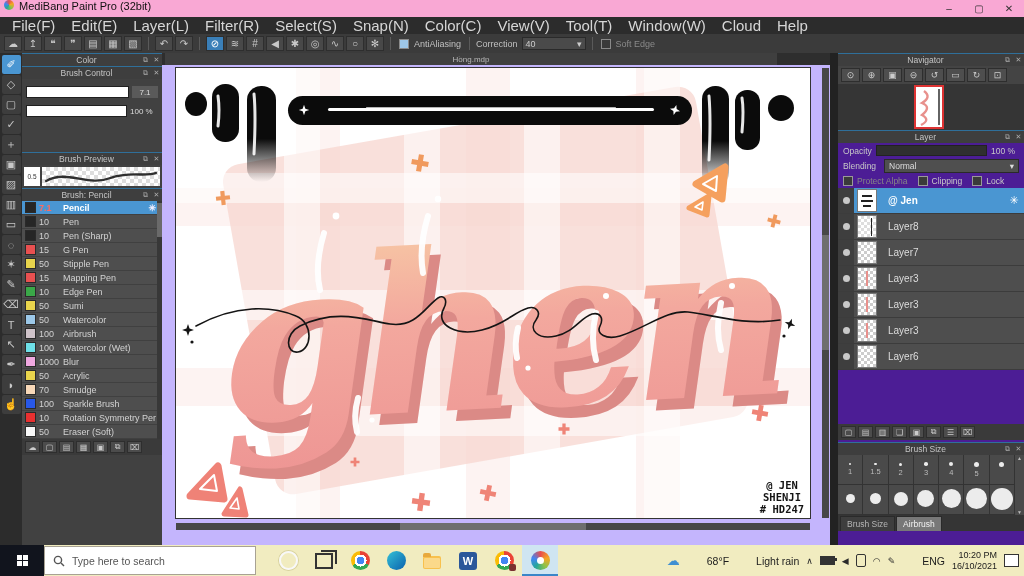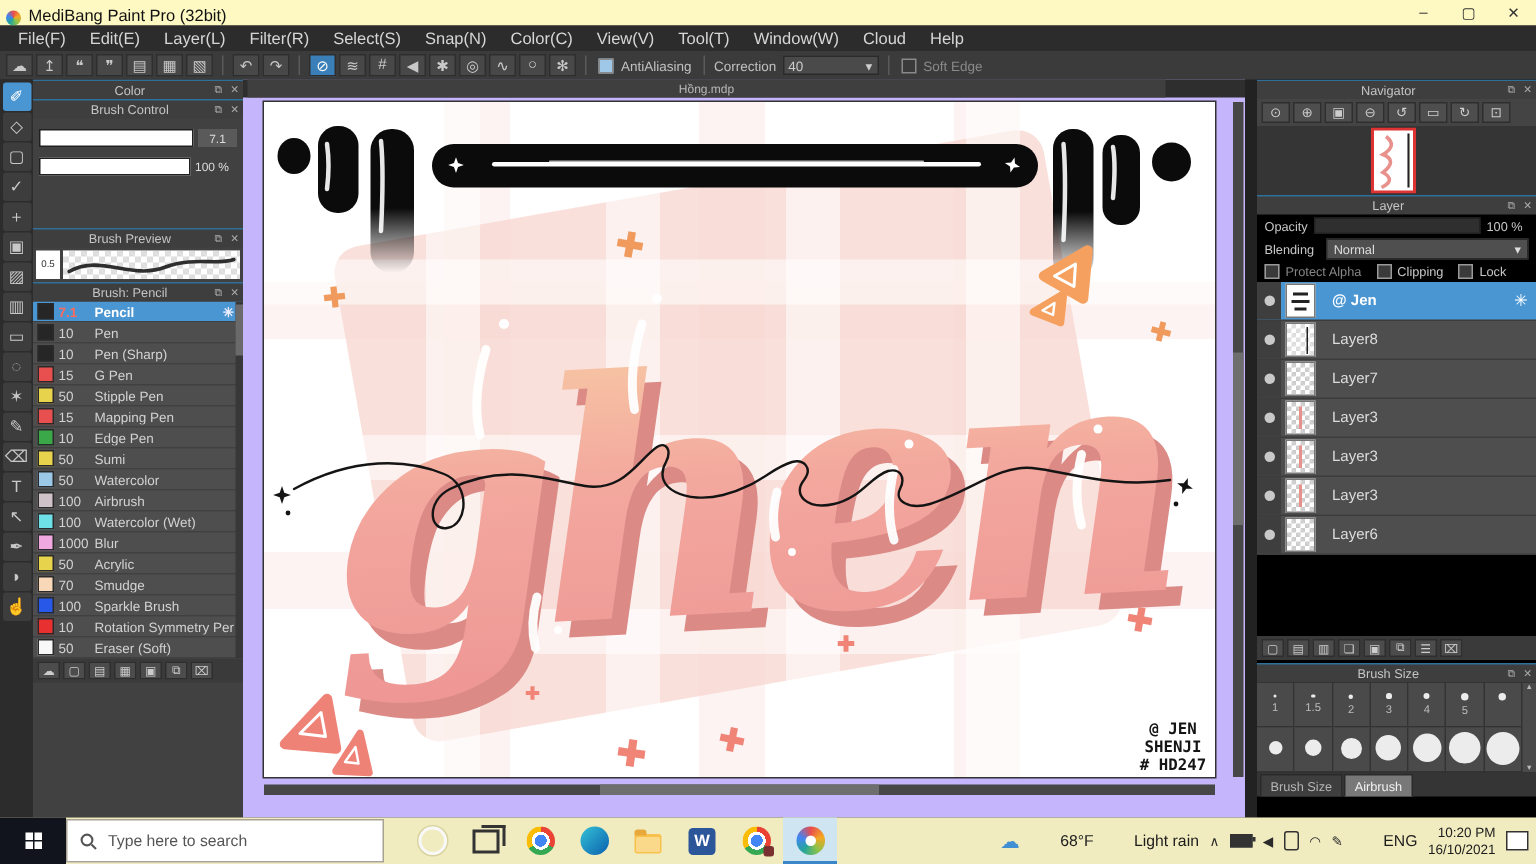--- a/index.html
+++ b/index.html
@@ -1,30 +1,30 @@
 <!DOCTYPE html>
 <html><head>
 <meta charset="utf-8">
 <style>
   html,body{margin:0;padding:0;background:#222;}
   #app{position:relative;width:1024px;height:576px;overflow:hidden;
        font-family:"Liberation Sans",sans-serif;-webkit-font-smoothing:antialiased;}
   
-  #titlebar{position:absolute;left:0;top:0;width:1024px;height:17px;background:#fef9c3;
-            display:flex;align-items:flex-end;padding-left:4px;box-sizing:border-box;}
+  #titlebar{position:absolute;left:0;top:0;width:1024px;height:17px;background:#f9a8d4;
+            display:flex;align-items:flex-start;padding-left:4px;box-sizing:border-box;}
   .app-logo{width:10px;height:10px;border-radius:50%;
             background:conic-gradient(#e84d4d,#f5a623,#8bc34a,#26a69a,#4285f4,#e84d4d);margin-right:5px;}
   #titlebar .t-title{font-size:11px;color:#111;}
   .win-controls{margin-left:auto;display:flex;height:100%;}
   .win-btn{width:30px;height:100%;display:flex;align-items:center;justify-content:center;
            font-size:10px;color:#333;}
   
   #menubar{position:absolute;left:0;top:17px;width:1024px;height:17px;background:#2c2c2c;
            display:flex;align-items:center;padding-left:4px;box-sizing:border-box;}
-  .menu-item{padding:1px 8px;font-size:11px;color:#d6d6d6;white-space:nowrap;}
+  .menu-item{padding:1px 8px;font-size:15px;color:#d6d6d6;white-space:nowrap;}
   
   #maintoolbar{position:absolute;left:0;top:34px;width:1024px;height:19px;background:#3b3b3b;
                display:flex;align-items:center;padding-left:4px;box-sizing:border-box;gap:2px;}
   .tb-btn{width:18px;height:15px;background:#484848;border:1px solid #2e2e2e;box-sizing:border-box;
           display:flex;align-items:center;justify-content:center;font-size:10px;color:#c9c9c9;}
   .tb-btn.selected{background:#3a7fb8;color:#fff;}
   .tb-sep{width:1px;height:13px;background:#5a5a5a;margin:0 4px;}
   .tb-check{width:8px;height:8px;border:1px solid #8a8a8a;background:#3a3a3a;margin:0 3px 0 2px;}
   .tb-check.on{background:#9ec7e8;}
   .tb-label{font-size:9px;color:#c0c0c0;margin-right:2px;}
@@ -95,21 +95,21 @@
   #canvasarea{position:absolute;left:162px;top:53px;width:668px;height:492px;background:#c4b5fd;}
   .tabbar{height:12px;background:#2e2e2e;display:flex;}
   .canvastab{margin-left:3px;width:612px;background:#3f3f3f;color:#b8b8b8;font-size:8px;
              display:flex;align-items:center;justify-content:center;}
   .canvas{position:absolute;left:14px;top:15px;width:634px;height:450px;background:#fff;box-shadow:0 0 0 1px #333;}
   .hscroll{position:absolute;left:14px;top:470px;width:634px;height:7px;background:#474747;}
   .hhandle{position:absolute;left:224px;top:0;width:186px;height:7px;background:#6e6e6e;}
   .vscroll{position:absolute;left:660px;top:15px;width:7px;height:450px;background:#474747;}
   .vhandle{position:absolute;left:0;top:167px;width:7px;height:115px;background:#6e6e6e;}
   
-  #rightpanels{position:absolute;left:838px;top:53px;width:186px;height:492px;background:#000000;
+  #rightpanels{position:absolute;left:838px;top:53px;width:186px;height:492px;background:#4c1d95;
                display:flex;flex-direction:column;overflow:hidden;}
   .nav-tools{height:18px;display:flex;gap:2px;padding:2px 3px;background:#444;box-sizing:border-box;}
   .nv-btn{width:19px;height:14px;background:#4e4e4e;border:1px solid #2e2e2e;box-sizing:border-box;
           color:#ccc;font-size:9px;display:flex;align-items:center;justify-content:center;}
   .nav-body{height:46px;background:#353535;display:flex;align-items:center;justify-content:center;}
   .lp-row{display:flex;align-items:center;height:15px;padding:0 5px;font-size:8.5px;color:#c8c8c8;}
   .lp-slider{flex:1;height:9px;background:#2f2f2f;border:1px solid #222;margin:0 4px;overflow:hidden;}
   .lp-fill{height:100%;width:100%;background:linear-gradient(#8cc4ee,#4a90d0);}
   .lp-val{width:28px;}
   .lp-select{flex:1;height:12px;background:#4f4f4f;border:1px solid #2a2a2a;margin-left:8px;

